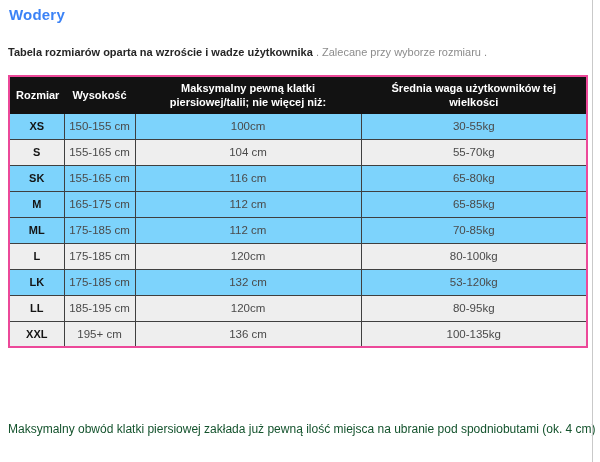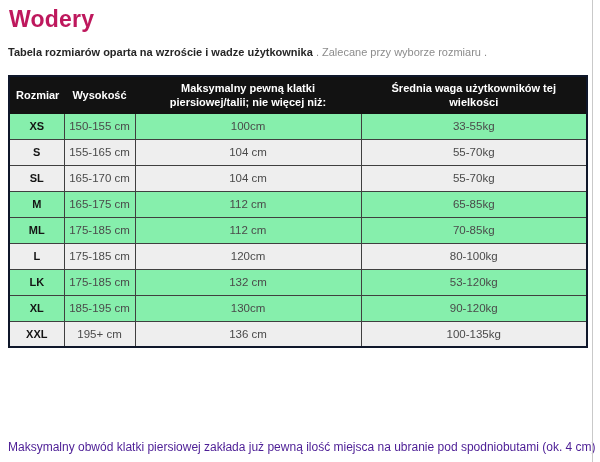--- a/index.html
+++ b/index.html
@@ -6,23 +6,23 @@
   html, body {
     width: 600px; height: 462px;
     background: #ffffff;
     font-family: "Liberation Sans", sans-serif;
     position: relative;
     overflow: hidden;
   }
   .page-title {
     position: absolute;
     left: 9px; top: 6px;
-    font-size: 23px;
+    font-size: 15px;
     font-weight: bold;
-    color: #be185d;
+    color: #3b82f6;
     letter-spacing: 0.2px;
   }
   .subtitle {
     position: absolute;
     left: 8px; top: 46px;
     font-size: 11px;
     color: #8c8c8c;
     white-space: nowrap;
   }
   .subtitle .bold-part {
@@ -38,48 +38,48 @@
   }
   table.size-table col.c-size   { width: 55px; }
   table.size-table col.c-height { width: 71px; }
   table.size-table col.c-chest  { width: 226px; }
   table.size-table col.c-weight { width: 226px; }
   table.size-table th, table.size-table td {
     border: 1px solid #3f3f3f;
     text-align: center;
     vertical-align: middle;
   }
-  table.size-table { border: 2px solid #0f172a; }
+  table.size-table { border: 2px solid #ec4899; }
   table.size-table thead th {
     background: #121212;
     color: #ffffff;
     font-size: 11px;
     font-weight: bold;
     height: 37px;
     line-height: 14px;
     padding: 2px 6px;
     border-color: #121212;
   }
   table.size-table tbody td {
     height: 26px;
     font-size: 11.5px;
     color: #4a4a4a;
-    background: #86efac;
+    background: #7dd3fc;
   }
   table.size-table tbody tr.alt td { background: #eeeeee; }
   table.size-table tbody td.size-cell {
     font-weight: bold;
     color: #141414;
     font-size: 11px;
   }
   .footnote {
     position: absolute;
-    left: 8px; top: 440px;
+    left: 8px; top: 422px;
     font-size: 12px;
-    color: #4c1d95;
+    color: #14532d;
     white-space: nowrap;
   }
   .right-edge-line {
     position: absolute;
     right: 7px; top: 0;
     width: 1px; height: 462px;
     background: #c9c9c9;
   }
 </style>
 </head>
@@ -102,33 +102,33 @@
       <th>Wysokość</th>
       <th>Maksymalny pewną klatki piersiowej/talii; nie więcej niż:</th>
       <th>Średnia waga użytkowników tej wielkości</th>
     </tr>
   </thead>
   <tbody>
     <tr>
       <td class="size-cell">XS</td>
       <td>150-155 cm</td>
       <td>100cm</td>
-      <td>33-55kg</td>
+      <td>30-55kg</td>
     </tr>
     <tr class="alt">
       <td class="size-cell">S</td>
       <td>155-165 cm</td>
       <td>104 cm</td>
       <td>55-70kg</td>
     </tr>
-    <tr class="alt">
-      <td class="size-cell">SL</td>
-      <td>165-170 cm</td>
-      <td>104 cm</td>
-      <td>55-70kg</td>
+    <tr>
+      <td class="size-cell">SK</td>
+      <td>155-165 cm</td>
+      <td>116 cm</td>
+      <td>65-80kg</td>
     </tr>
     <tr>
       <td class="size-cell">M</td>
       <td>165-175 cm</td>
       <td>112 cm</td>
       <td>65-85kg</td>
     </tr>
     <tr>
       <td class="size-cell">ML</td>
       <td>175-185 cm</td>
@@ -140,25 +140,25 @@
       <td>175-185 cm</td>
       <td>120cm</td>
       <td>80-100kg</td>
     </tr>
     <tr>
       <td class="size-cell">LK</td>
       <td>175-185 cm</td>
       <td>132 cm</td>
       <td>53-120kg</td>
     </tr>
-    <tr>
-      <td class="size-cell">XL</td>
+    <tr class="alt">
+      <td class="size-cell">LL</td>
       <td>185-195 cm</td>
-      <td>130cm</td>
-      <td>90-120kg</td>
+      <td>120cm</td>
+      <td>80-95kg</td>
     </tr>
     <tr class="alt">
       <td class="size-cell">XXL</td>
       <td>195+ cm</td>
       <td>136 cm</td>
       <td>100-135kg</td>
     </tr>
   </tbody>
 </table>
 

